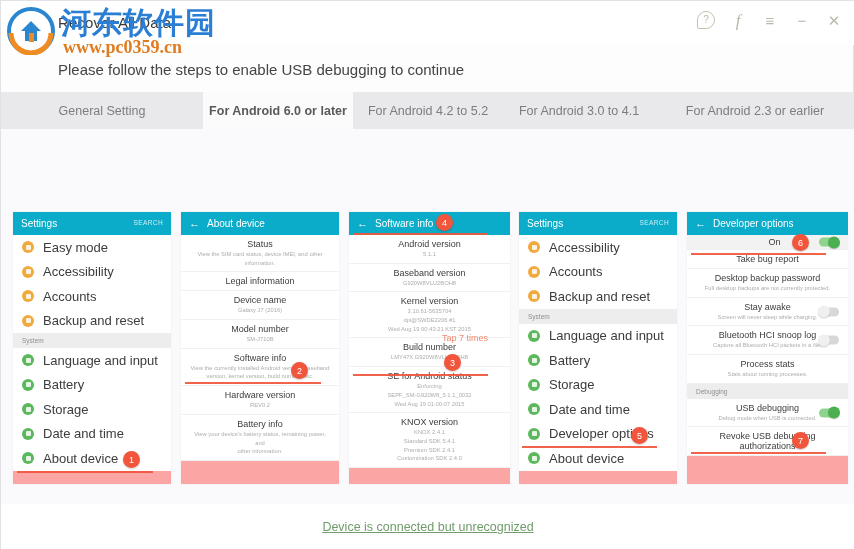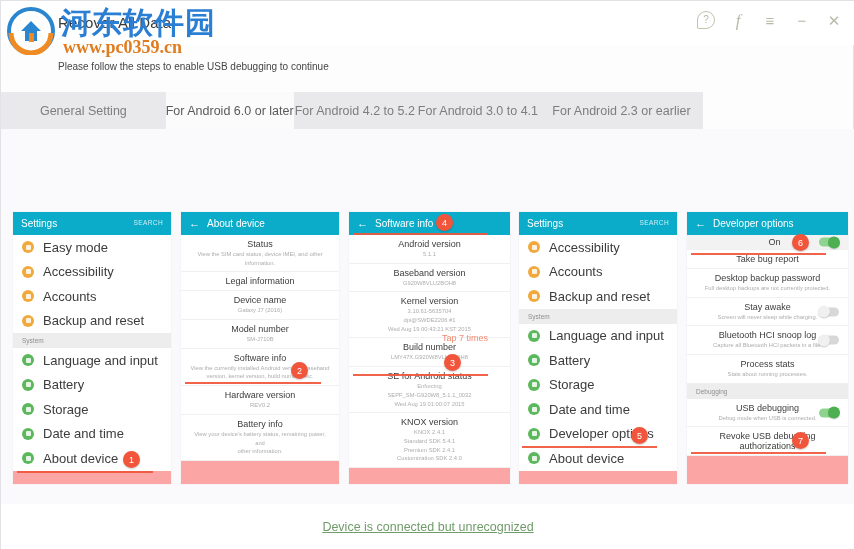--- a/index.html
+++ b/index.html
@@ -37,53 +37,53 @@
   }
   .ic-help { border: 1.3px solid #c2c2ad; border-radius: 50% 50% 50% 2px;
              font-size: 10px !important; color: #c2c2ad; }
   .ic-fb { font-family: "Liberation Serif", serif; font-size: 17px !important;
            font-style: italic; color: #c2c2ad; }
   .ic-menu, .ic-min, .ic-close { color: #8d8d8d; font-size: 15px !important; }
 
   
   .subtitle {
     position: absolute; left: 57px; top: 60px;
-    font-size: 10px; color: #454545;
+    font-size: 15px; color: #454545;
     white-space: nowrap;
   }
 
   
   .wm { position: absolute; pointer-events: none; }
   .wm-logo { left: 6px; top: 6px; width: 48px; height: 48px; }
   .wm-cn {
     left: 60px; top: 2px;
     font-size: 30px; font-weight: bold; color: #2a7fd4;
     font-family: "DejaVu Sans", sans-serif;
     letter-spacing: 1px;
   }
   .wm-url {
     left: 62px; top: 36px;
     font-size: 18px; font-weight: bold; color: #e07c20;
     font-family: "Liberation Serif", serif;
   }
 
   
   .tabbar {
-    position: absolute; left: 0; top: 91px; width: 702px; height: 37px;
+    position: absolute; left: 0; top: 91px; width: 854px; height: 37px;
     background: #e9e9eb;
     display: flex;
   }
   .tab {
     height: 37px; display: flex; align-items: center; justify-content: center;
     font-size: 12.5px; color: #7d7d7d; white-space: nowrap;
     background: #e9e9eb;
   }
   .tab.active { background: #fbfbfb; color: #5a5a5a; }
   .t0 { width: 202px; }
-  .t1 { width: 150px; }
+  .t1 { width: 150px; font-weight: bold; }
   .t2 { width: 150px; }
   .t3 { width: 152px; }
   .t4 { width: 200px; }
 
   
   .steps {
     position: absolute; left: 0; top: 128px; width: 854px; height: 70px;
     background: #faf9fb;
   }
   .steps-line {

